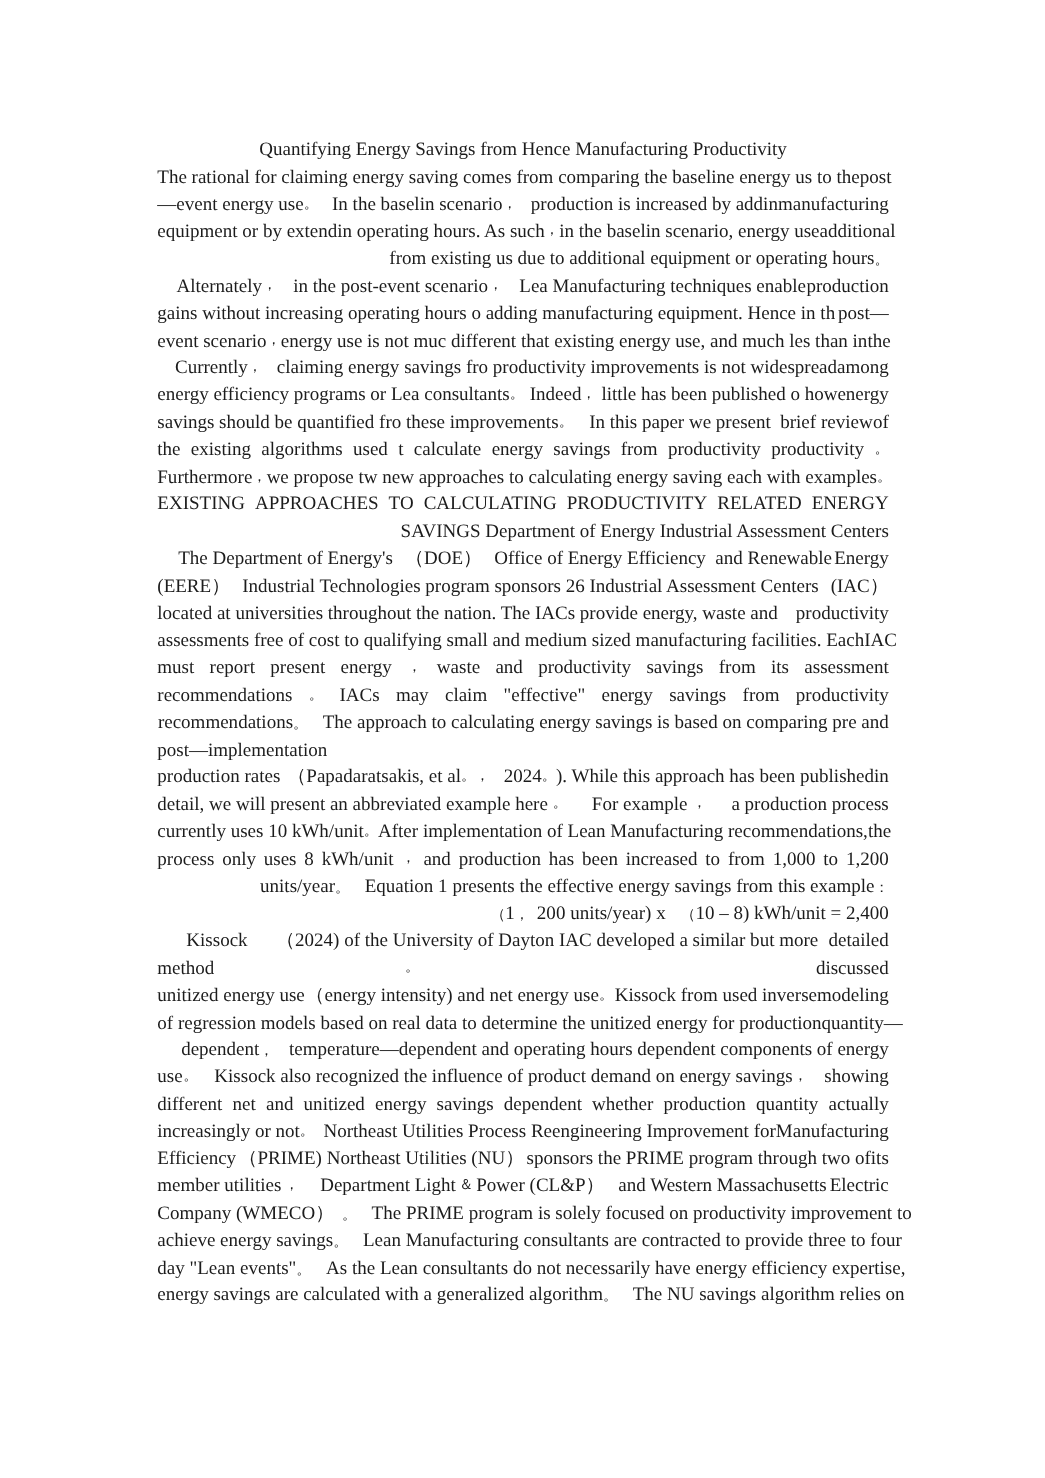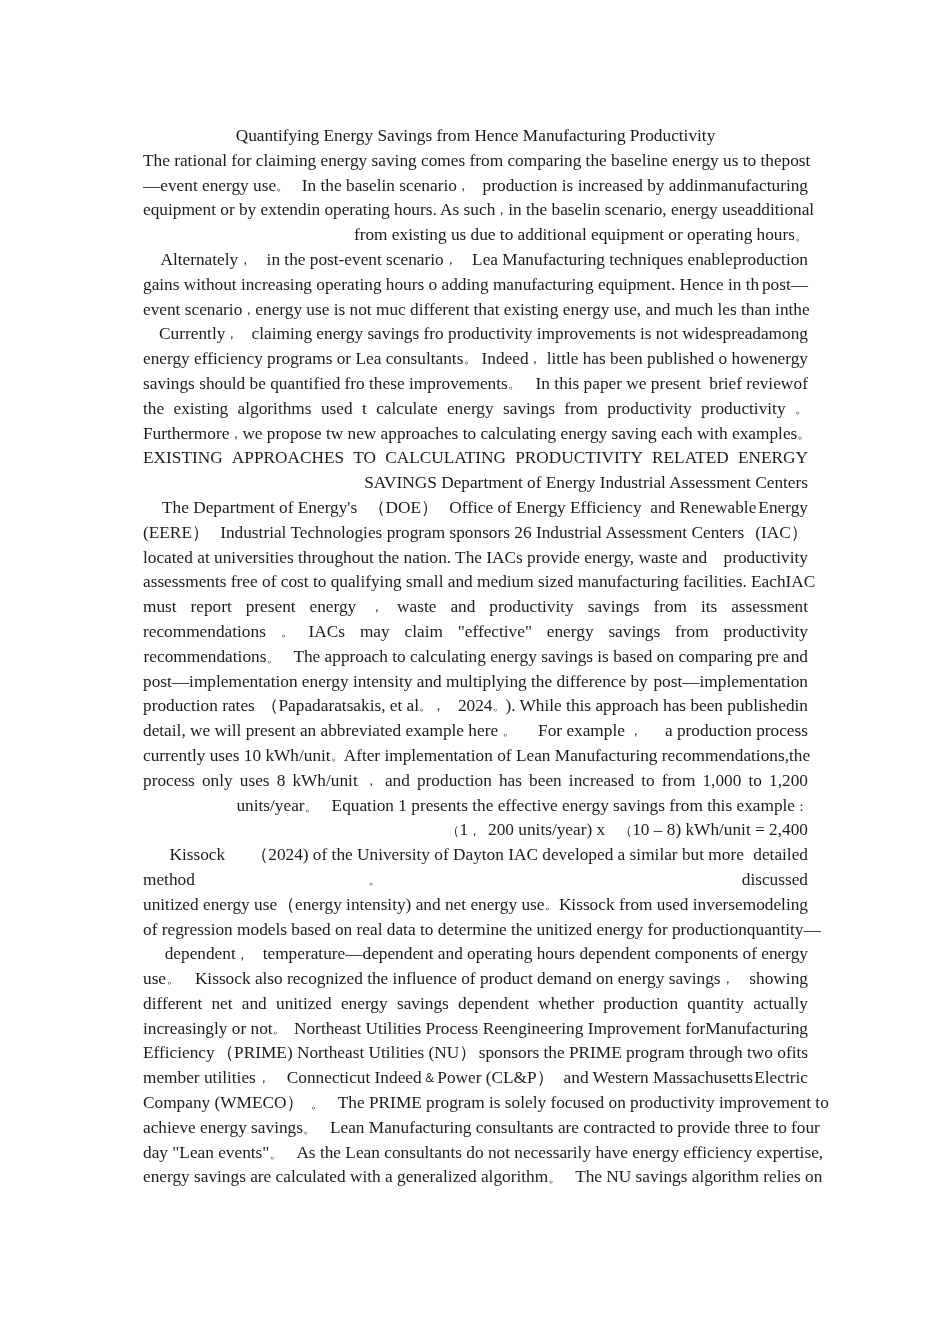--- a/index.html
+++ b/index.html
@@ -145,21 +145,21 @@
     <div class="ln just">
       <span>must</span><span>report</span><span>present</span><span>energy</span><span class="fw">，</span><span>waste</span><span>and</span><span>productivity</span><span>savings</span><span>from</span><span>its</span><span>assessment</span>
     </div>
     <div class="ln just">
       <span>recommendations</span><span class="fw">。</span><span>IACs</span><span>may</span><span>claim</span><span>"effective"</span><span>energy</span><span>savings</span><span>from</span><span>productivity</span>
     </div>
     <div class="ln flush">
       <span>recommendations</span><span class="fw">。</span><span class="gap"></span><span>The approach to calculating energy savings is based on comparing pre and</span>
     </div>
     <div class="ln just">
-      <span>post—implementation energy intensity and multiplying the difference by</span><span>post—implementation</span>
+      <span>post—implementation</span>
     </div>
     <div class="ln just">
       <span>production rates</span><span class="gap-sm"></span><span>（Papadaratsakis, et al</span><span class="fw">。</span><span class="fw">，</span><span class="gap"></span><span>2024</span><span class="fw">。</span><span>). While this approach has been published</span><span>in</span>
     </div>
     <div class="ln just">
       <span>detail, we will present an abbreviated example here</span><span class="fw">。</span><span class="gap"></span><span>For example</span><span class="fw">，</span><span class="gap"></span><span>a production</span><span>process</span>
     </div>
     <div class="ln just">
       <span>currently uses 10 kWh/unit</span><span class="fw">。</span><span class="gap"></span><span>After implementation of Lean Manufacturing recommendations,</span><span>the</span>
     </div>
@@ -195,21 +195,21 @@
     <div class="ln just">
       <span>different</span><span>net</span><span>and</span><span>unitized</span><span>energy</span><span>savings</span><span>dependent</span><span>whether</span><span>production</span><span>quantity</span><span>actually</span>
     </div>
     <div class="ln just">
       <span>increasingly or not</span><span class="fw">。</span><span class="gap"></span><span>Northeast Utilities Process Reengineering Improvement for</span><span>Manufacturing</span>
     </div>
     <div class="ln just">
       <span>Efficiency</span><span class="gap-sm"></span><span>（PRIME) Northeast Utilities (NU）</span><span class="gap-sm"></span><span>sponsors the PRIME program through two of</span><span>its</span>
     </div>
     <div class="ln just">
-      <span>member utilities</span><span class="fw">，</span><span class="gap"></span><span>Connecticut Indeed</span><span class="fw">＆</span><span>Power (CL&amp;P）</span><span class="gap-sm"></span><span>and Western Massachusetts</span><span>Electric</span>
+      <span>member utilities</span><span class="fw">，</span><span class="gap"></span><span>Department Light</span><span class="fw">＆</span><span>Power (CL&amp;P）</span><span class="gap-sm"></span><span>and Western Massachusetts</span><span>Electric</span>
     </div>
     <div class="ln flush">
       <span>Company (WMECO）</span><span class="gap-sm"></span><span class="fw">。</span><span class="gap"></span><span>The PRIME program is solely focused on productivity improvement to</span>
     </div>
     <div class="ln flush">
       <span>achieve energy savings</span><span class="fw">。</span><span class="gap"></span><span>Lean Manufacturing consultants are contracted to provide three to four</span>
     </div>
     <div class="ln flush">
       <span>day "Lean events"</span><span class="fw">。</span><span class="gap"></span><span>As the Lean consultants do not necessarily have energy  efficiency expertise,</span>
     </div>

